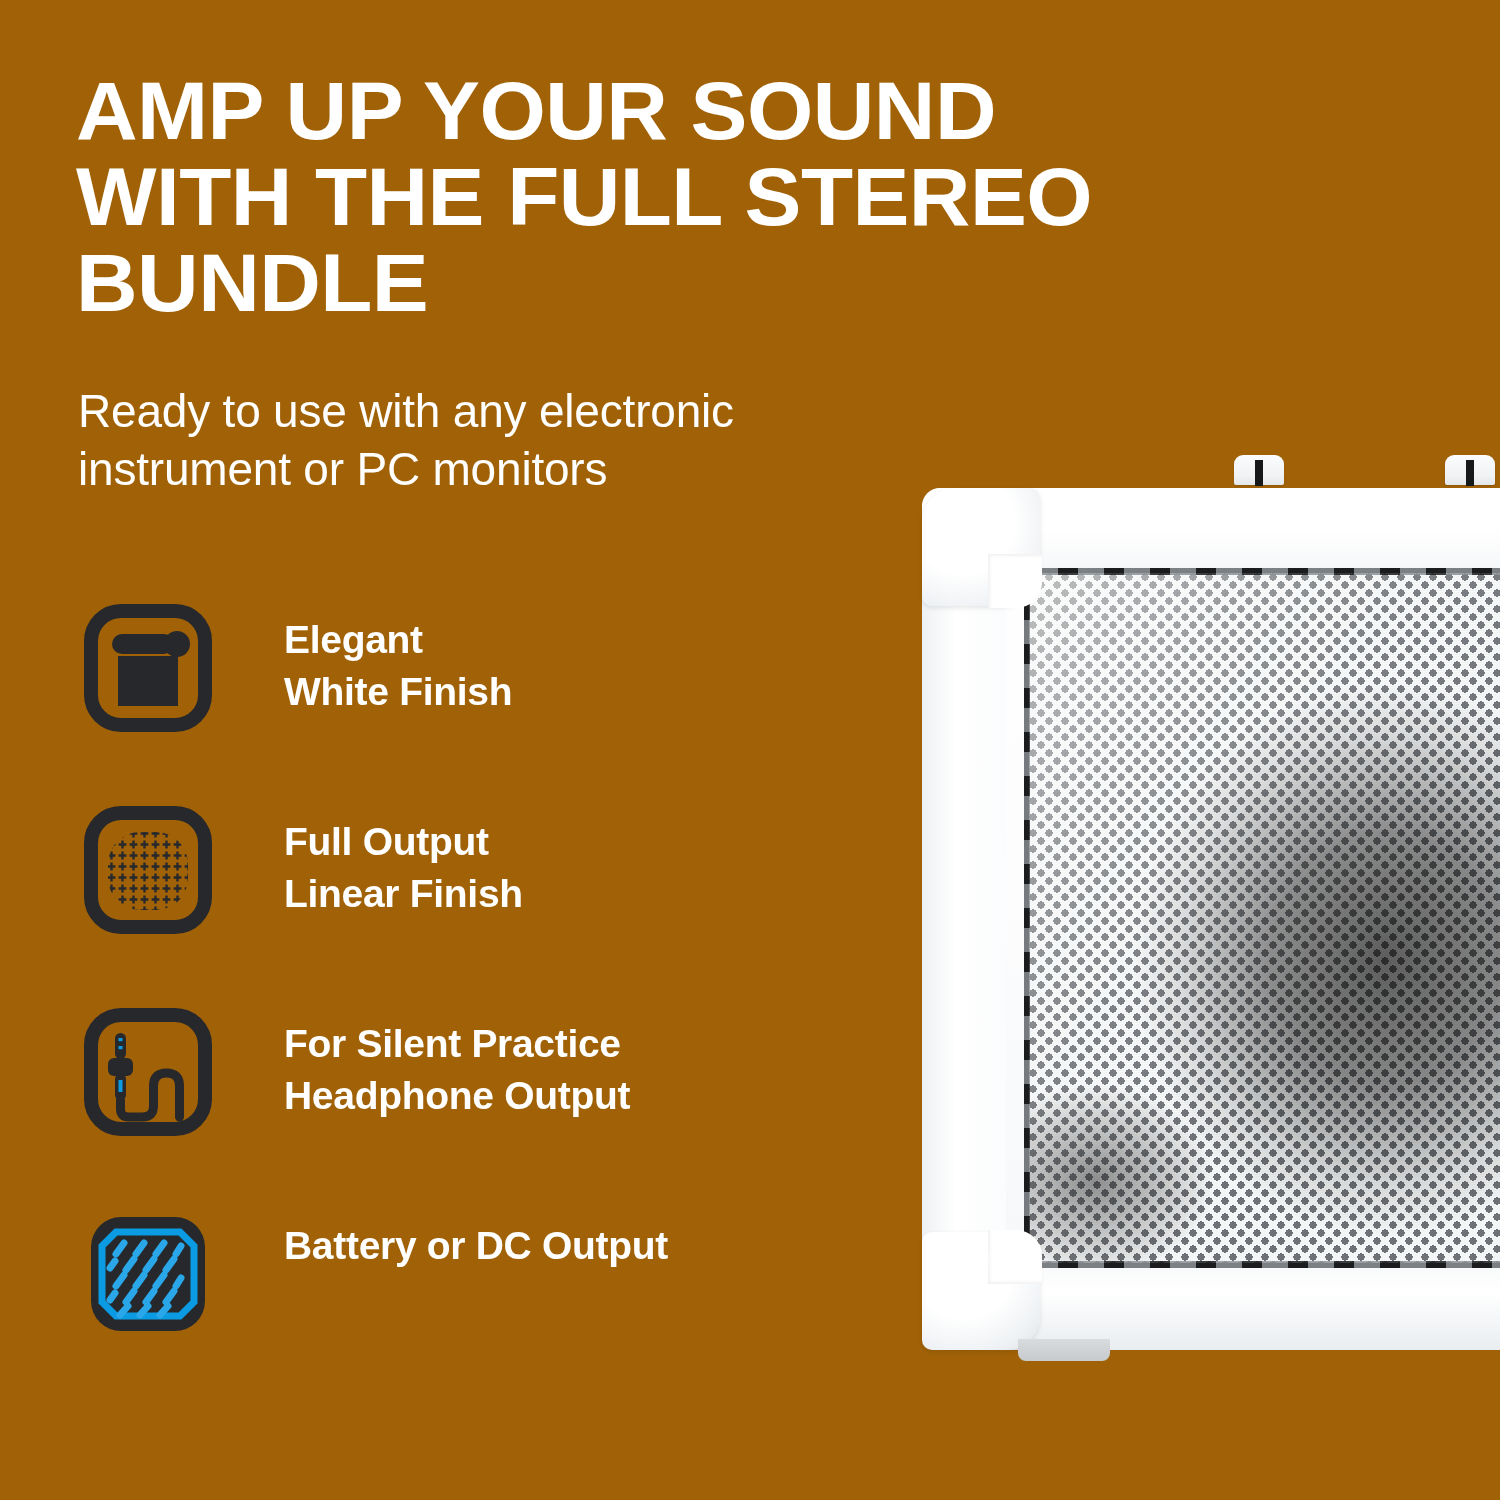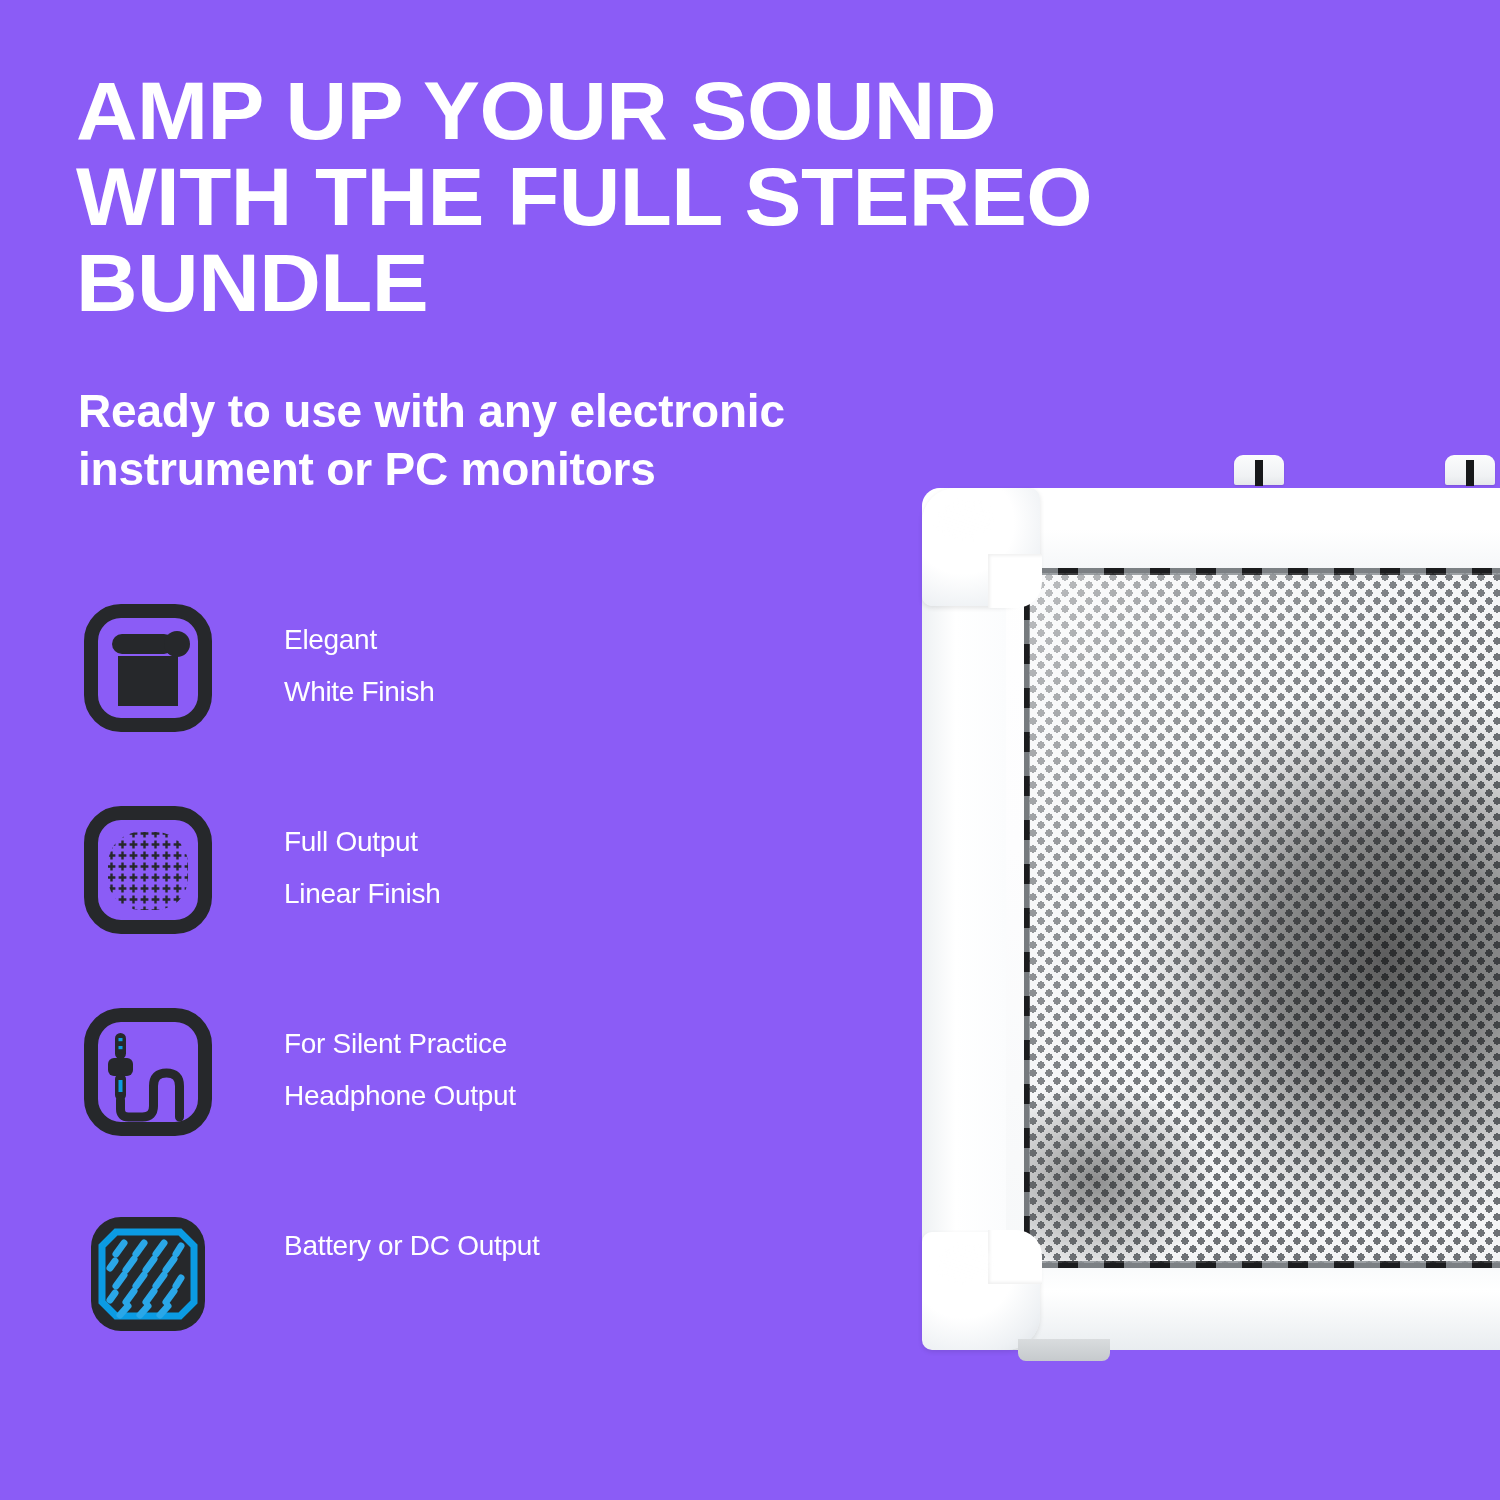--- a/index.html
+++ b/index.html
@@ -4,21 +4,21 @@
 <style>
   * { margin:0; padding:0; box-sizing:border-box; }
   html, body {
     width:1500px; height:1500px;
     overflow:hidden;
     font-family:"Liberation Sans", sans-serif;
   }
   #canvas {
     position:relative;
     width:1500px; height:1500px;
-    background:#8b5cf6;
+    background:#a16207;
     overflow:hidden;
   }
 
   
   .headline {
     position:absolute;
     left:76px; top:68px;
     width:1120px;
     color:#FFFFFF;
     font-family:"Liberation Sans", sans-serif;
@@ -35,21 +35,21 @@
   .subhead {
     position:absolute;
     left:78px; top:382px;
     width:900px;
     color:#FFFFFF;
     font-size:46px;
     line-height:58px;
     font-weight:normal;
     letter-spacing:-0.2px;
   }
-  .subhead .sh-line { display:block;font-weight:bold; }
+  .subhead .sh-line { display:block; }
 
   
   .features {
     position:absolute;
     left:84px; top:604px;
     width:760px;
   }
   .feature {
     position:relative;
     height:202px;
@@ -57,23 +57,23 @@
   .feature-icon {
     position:absolute;
     left:0; top:0;
     width:128px; height:128px;
   }
   .feature-icon svg { display:block; width:128px; height:128px; }
   .feature-text {
     position:absolute;
     left:200px; top:10px;
     color:#FFFFFF;
-    font-size:28px;
+    font-size:39px;
     line-height:52px;
-    font-weight:normal;
+    font-weight:bold;
     letter-spacing:-0.3px;
     white-space:nowrap;
   }
   .feature-text .ft-line { display:block; }
 
   
   #product {
     position:absolute;
     left:900px; top:455px;
     width:640px; height:940px;

